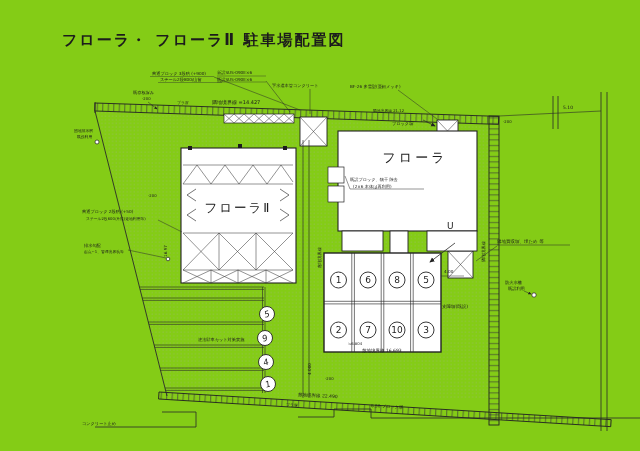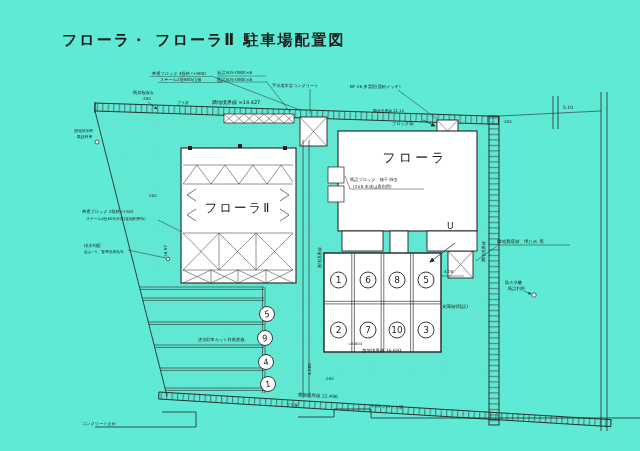--- a/index.html
+++ b/index.html
@@ -1,16 +1,16 @@
 <!DOCTYPE html>
 <html><head>
 <meta charset="utf-8">
 <style>
   html,body{margin:0;padding:0;background:#e8e8e8;}
-  .page{position:relative;width:640px;height:451px;background:#5eead4;margin:0 auto;overflow:hidden;
+  .page{position:relative;width:640px;height:451px;background:#84cc16;margin:0 auto;overflow:hidden;
         font-family:"DejaVu Sans","Liberation Sans",sans-serif;}
   svg{position:absolute;inset:0;}
   text{fill:#1c1c1c;font-family:"DejaVu Sans","Liberation Sans",sans-serif;}
   .title{font-size:15px;font-weight:600;letter-spacing:2px;}
   .bldg{font-size:13px;letter-spacing:3px;}
   .bldg2{font-size:12.5px;letter-spacing:2px;}
   .num{font-size:9px;text-anchor:middle;}
   .snum{font-size:8.5px;text-anchor:middle;font-style:italic;}
   .a5{font-size:5px;}
   .a45{font-size:4.5px;}

